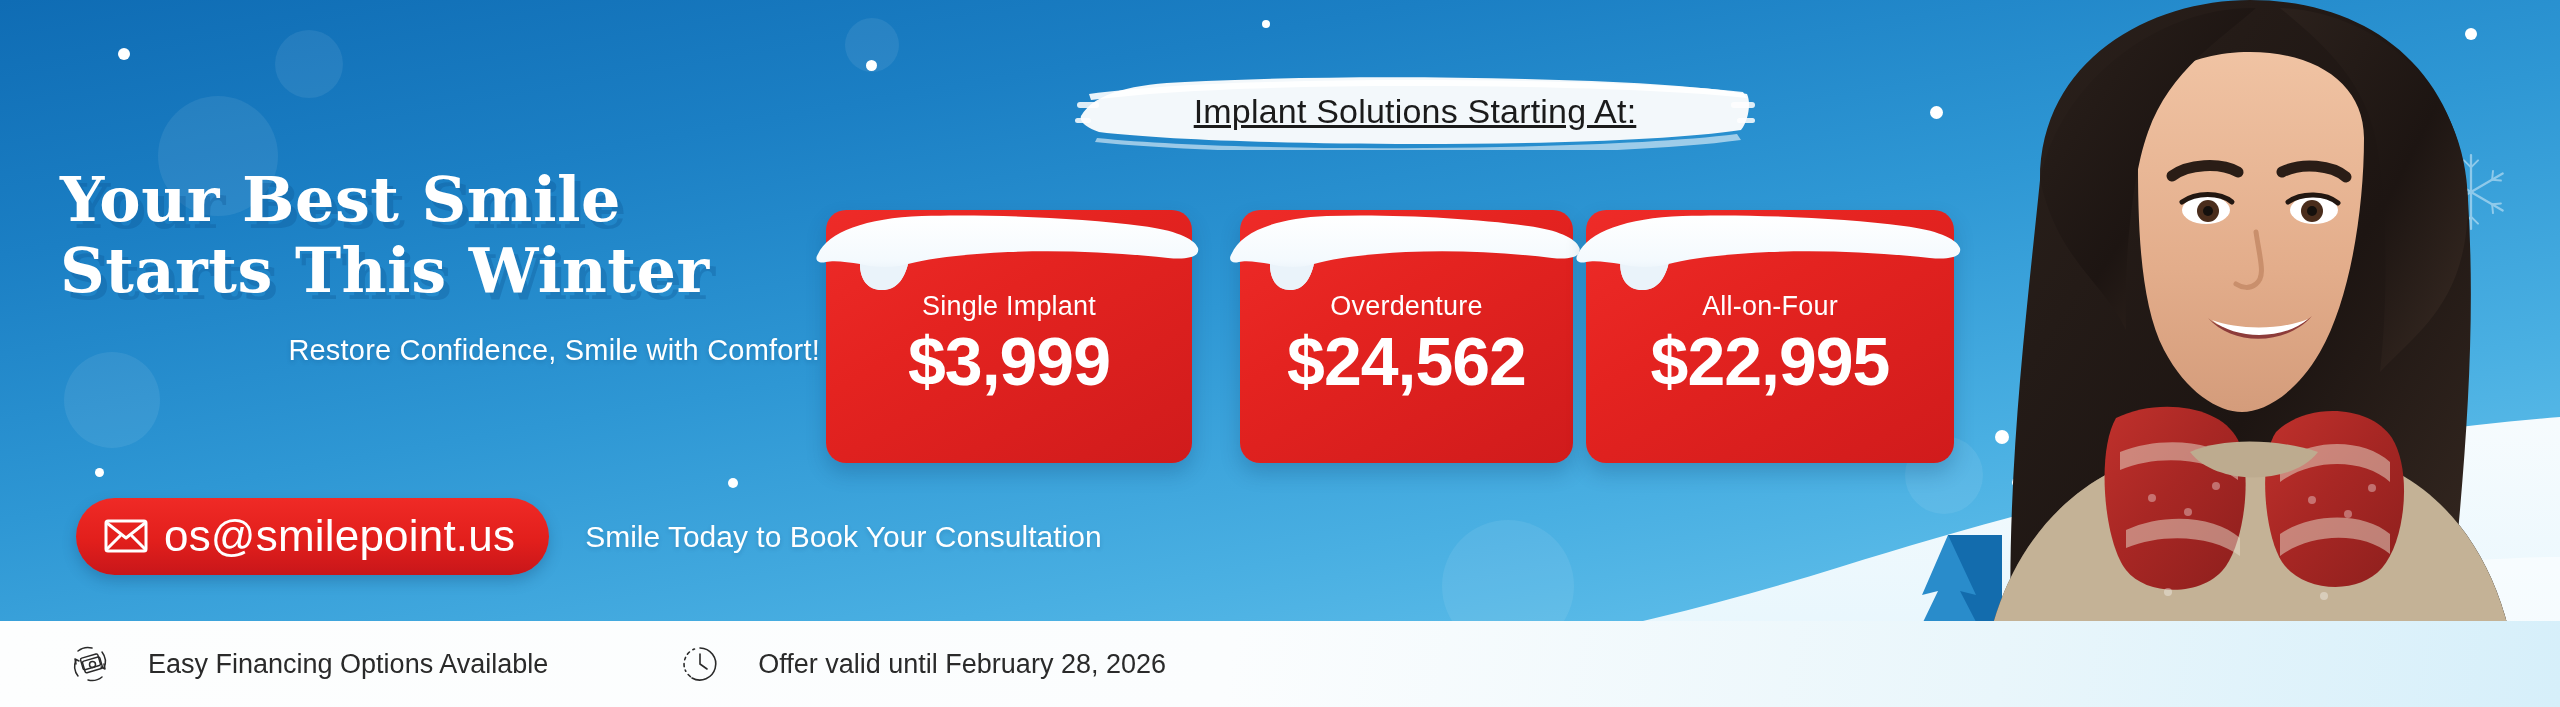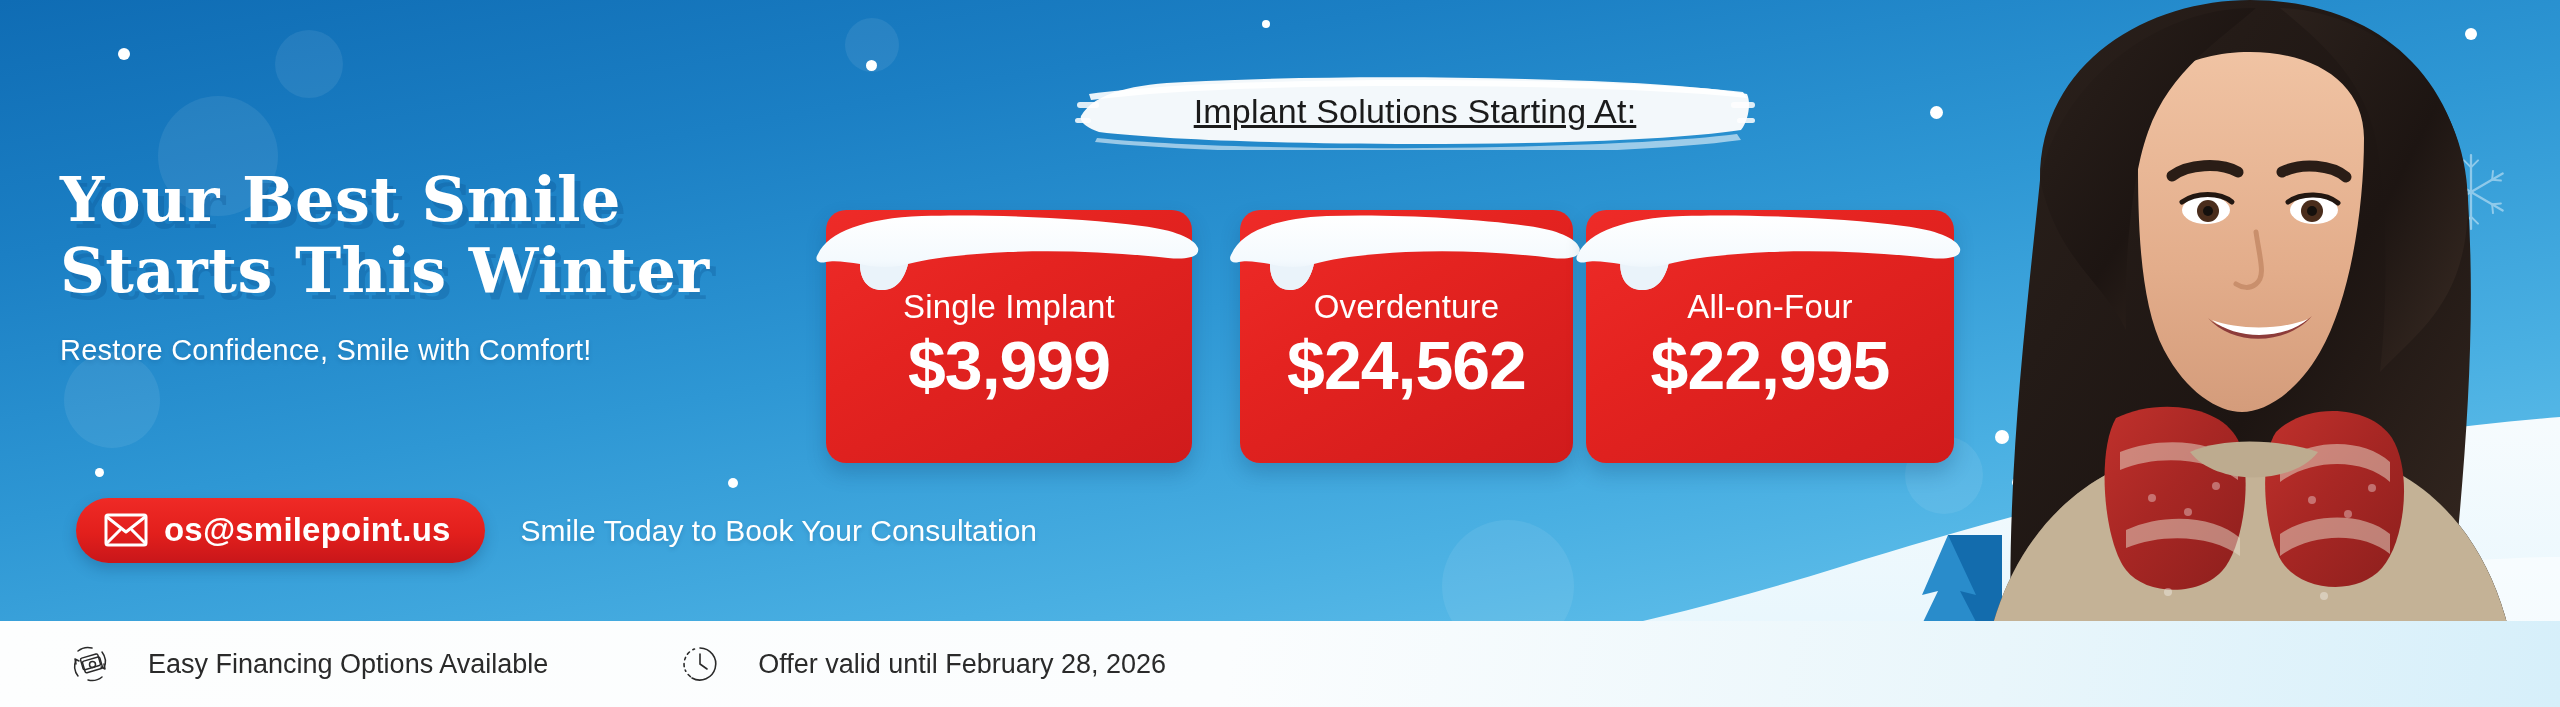--- a/index.html
+++ b/index.html
@@ -40,33 +40,34 @@
     white-space:nowrap;
   }
   .headline .l2{ display:block; margin-top:8px; }
   .subhead{
     margin-top:32px;
     font-size:29px;
     color:#ffffff;
     font-weight:400;
     letter-spacing:.2px;
     text-shadow:0 2px 4px rgba(6,60,110,.22);
+    text-align:right;
   }
 
   .cta-row{ position:absolute; left:76px; top:498px; display:flex; align-items:center; gap:36px; }
   .email-pill{
     display:flex; align-items:center; gap:16px;
     background:linear-gradient(180deg,#ef2a26 0%,#e21f1c 55%,#c8161a 100%);
     border-radius:999px;
     padding:13px 34px 14px 28px;
     box-shadow:0 6px 14px rgba(10,50,90,.25);
     cursor:pointer;
   }
   .email-pill .txt{
-    color:#fff; font-size:33px; font-weight:700; letter-spacing:.2px; white-space:nowrap;
+    color:#fff; font-size:44px; font-weight:400; letter-spacing:.2px; white-space:nowrap;
   }
   .cta-note{ color:#ffffff; font-size:30px; white-space:nowrap; text-shadow:0 2px 4px rgba(6,60,110,.2); }
 
   
   .brush-wrap{ position:absolute; left:1075px; top:72px; width:680px; height:78px; }
   .brush-wrap svg{ position:absolute; inset:0; width:100%; height:100%; }
   .brush-label{
     position:absolute; inset:0;
     display:flex; align-items:center; justify-content:center;
     font-size:34px; color:#1b1b1b; font-weight:400; letter-spacing:.2px;
@@ -83,21 +84,21 @@
     position:relative;
     margin-top:25px;
     height:253px;
     border-radius:20px;
     background:linear-gradient(150deg,#ee2b28 0%,#e42320 40%,#d01b1c 100%);
     box-shadow:0 10px 20px rgba(8,45,85,.22);
     display:flex; flex-direction:column; align-items:center; justify-content:center;
     overflow:visible;
     cursor:pointer;
   }
-  .card-name{ color:#ffffff; font-size:33px; font-weight:400; letter-spacing:.2px; margin-top:18px; }
+  .card-name{ color:#ffffff; font-size:27px; font-weight:400; letter-spacing:.2px; margin-top:18px; }
   .card-price{ color:#ffffff; font-size:68px; font-weight:700; letter-spacing:-1px; margin-top:0; }
   .snowcap{ position:absolute; left:-14px; top:-2px; width:calc(100% + 26px); height:90px; pointer-events:none; }
 
   
   .footer{
     position:absolute; left:0; bottom:0; width:100%; height:86px;
     background:linear-gradient(100deg,#fdfefe 0%, #fbfdfe 48%, #e9f6fb 78%, #d6effa 100%);
     display:flex; align-items:center;
   }
   .f-item{ display:flex; align-items:center; gap:36px; color:#2a2a2a; font-size:27px; }

